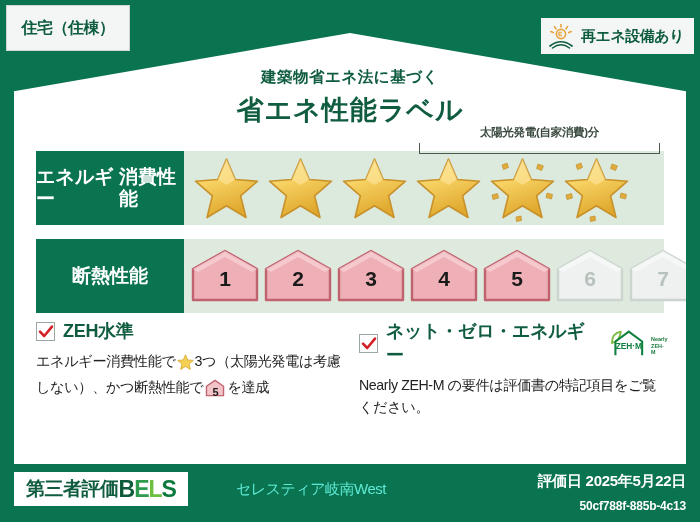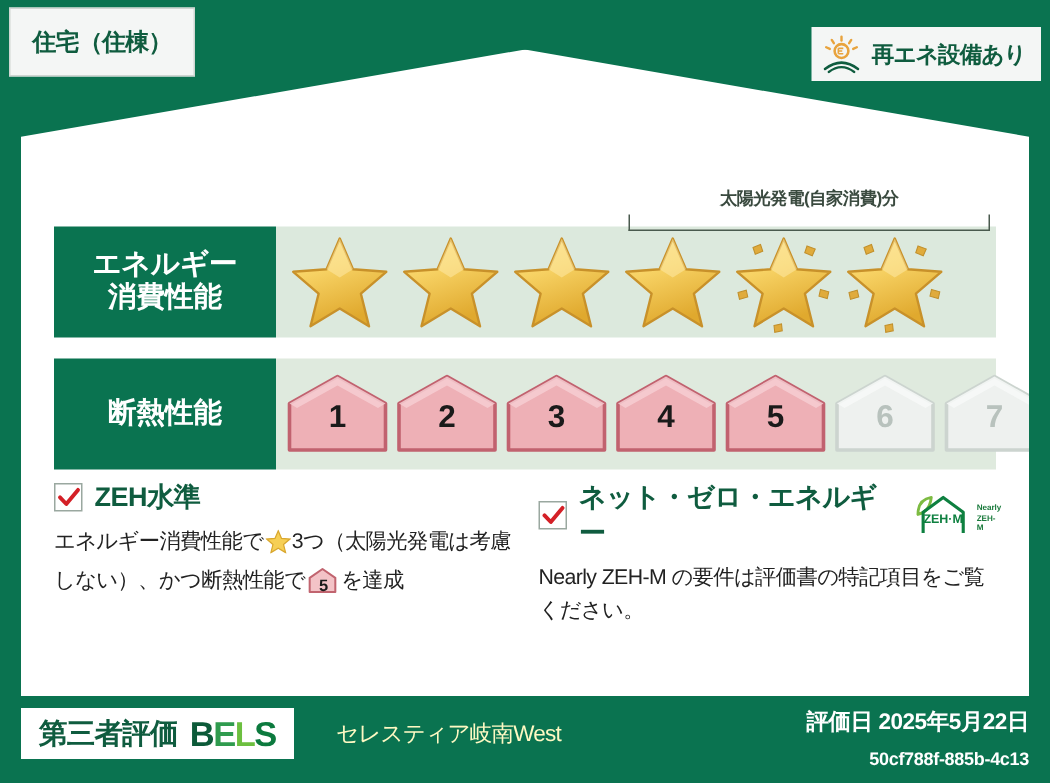--- a/index.html
+++ b/index.html
@@ -58,21 +58,21 @@
   
   .rows { position: absolute; left: 22px; right: 22px; top: 118px; }
 
   .perf-row { display: flex; align-items: stretch; height: 74px; }
   .perf-row + .perf-row { margin-top: 14px; }
 
   .row-label {
     width: 148px; flex: none;
     background: #0a7350;
     color: #ffffff; font-weight: bold; font-size: 19px;
-    display: flex; flex-direction: column;
+    display: flex; flex-direction: row;
     align-items: center; justify-content: center;
     line-height: 1.18; letter-spacing: 0px;
   }
   .row-body {
     flex: 1 1 auto;
     background: #dce9dd;
     position: relative;
   }
   .row-body.insul { background: #dfeade; }
 
@@ -144,32 +144,32 @@
 
   
   .footer {
     position: absolute; left: 0; right: 0; bottom: 0; height: 58px;
     z-index: 4;
   }
   .bels-plate {
     position: absolute; left: 14px; top: 8px;
     height: 34px; padding: 0 12px;
     background: #ffffff;
-    display: flex; align-items: center; gap: 8px;
+    display: flex; align-items: center; 
   }
   .bels-jp { color: #0f5c3f; font-weight: bold; font-size: 19px; letter-spacing: -0.5px; }
   .bels-letters { font-weight: bold; font-size: 23px; letter-spacing: -1px; }
   .bels-letters .b1 { color: #0c5a39; }
   .bels-letters .b2 { color: #2f9b4e; }
   .bels-letters .b3 { color: #6cbf3f; }
   .bels-letters .b4 { color: #0c7a3e; }
 
   .prop-name {
-    position: absolute; left: 224px; top: 16px;
-    color: #fef9c3; font-size: 15px; letter-spacing: -0.5px;
+    position: absolute; left: 236px; top: 16px;
+    color: #5eead4; font-size: 15px; letter-spacing: -0.5px;
   }
   .eval-block {
     position: absolute; right: 14px; top: 8px; text-align: right; color: #fff;
   }
   .eval-date { font-size: 15px; font-weight: bold; letter-spacing: -0.3px; }
   .eval-id { font-size: 12px; font-weight: bold; margin-top: 8px; letter-spacing: -0.2px; }
 </style>
 </head>
 <body>
 
@@ -193,20 +193,24 @@
         <path d="M11.9 9.2 h3.3 M11.9 11 h2.6 M11.9 12.8 h3.3 M11.9 9.2 v3.6" stroke="#e8a33d" stroke-width="1.1" fill="none"></path>
         <path d="M3 23 Q14 14.5 25 23" stroke="#0f5c3f" stroke-width="1.7" fill="none" stroke-linecap="round"></path>
         <path d="M5.5 25 Q14 18.5 22.5 25" stroke="#0f5c3f" stroke-width="1.5" fill="none" stroke-linecap="round"></path>
       </svg>
     </span>
     <span class="txt">再エネ設備あり</span>
   </div>
 
   <div class="card">
 
+    <div class="title-block">
+      <div class="title-sub">建築物省エネ法に基づく</div>
+      <div class="title-main">省エネ性能ラベル</div>
+    </div>
 
     <div class="rows">
 
       <div class="perf-row">
         <div class="row-label">
           <span>エネルギー</span>
           <span>消費性能</span>
         </div>
         <div class="row-body">
           <div class="stars" id="stars-container">

